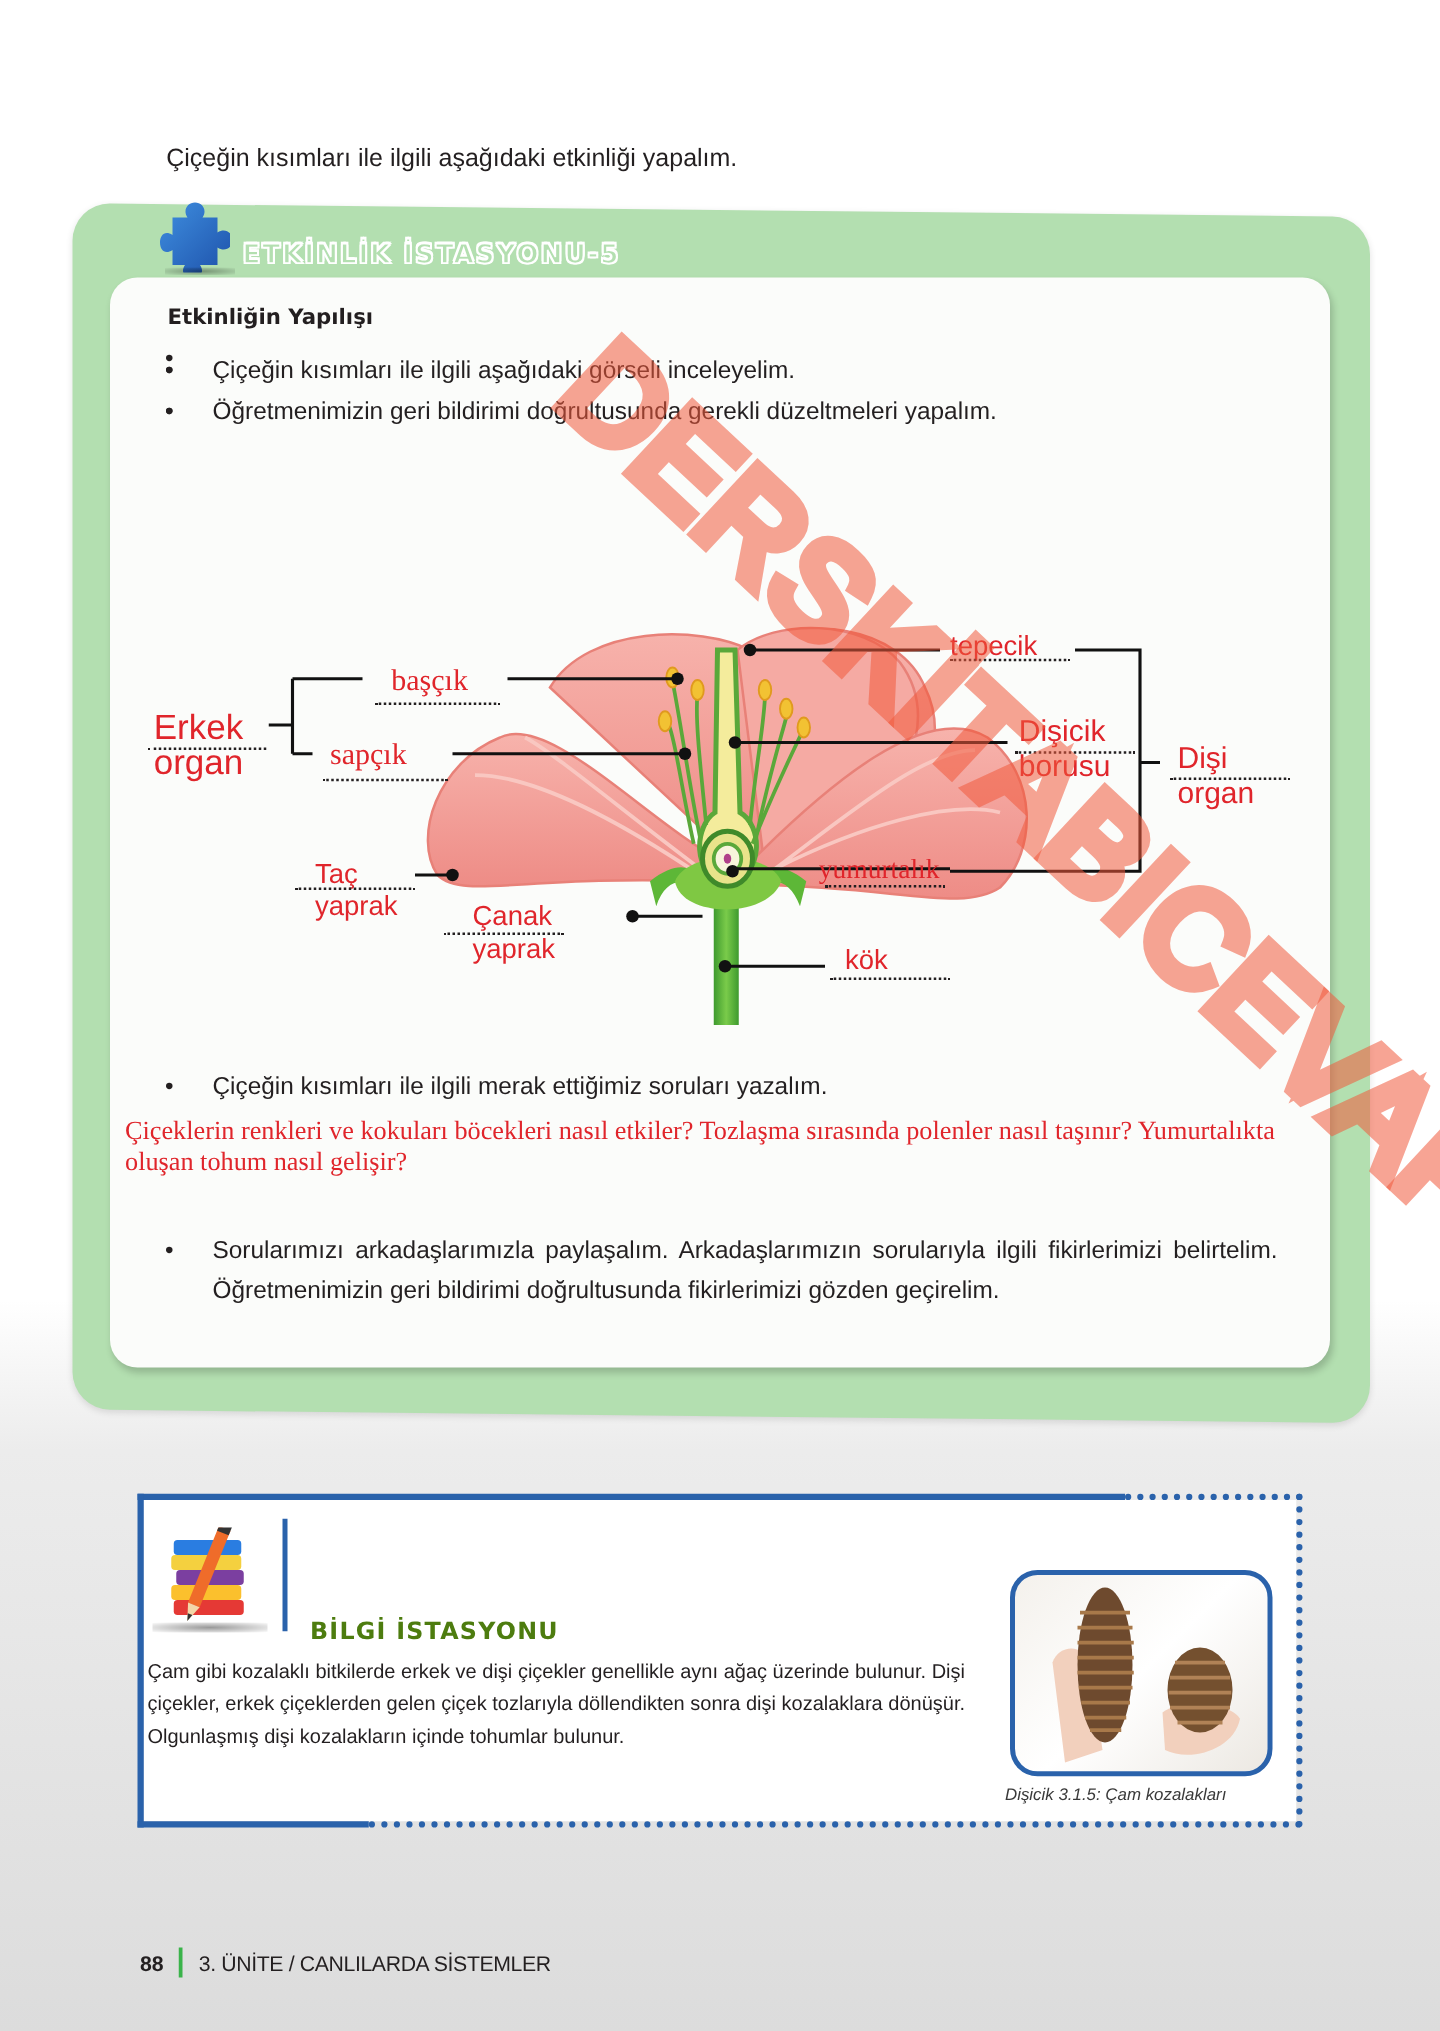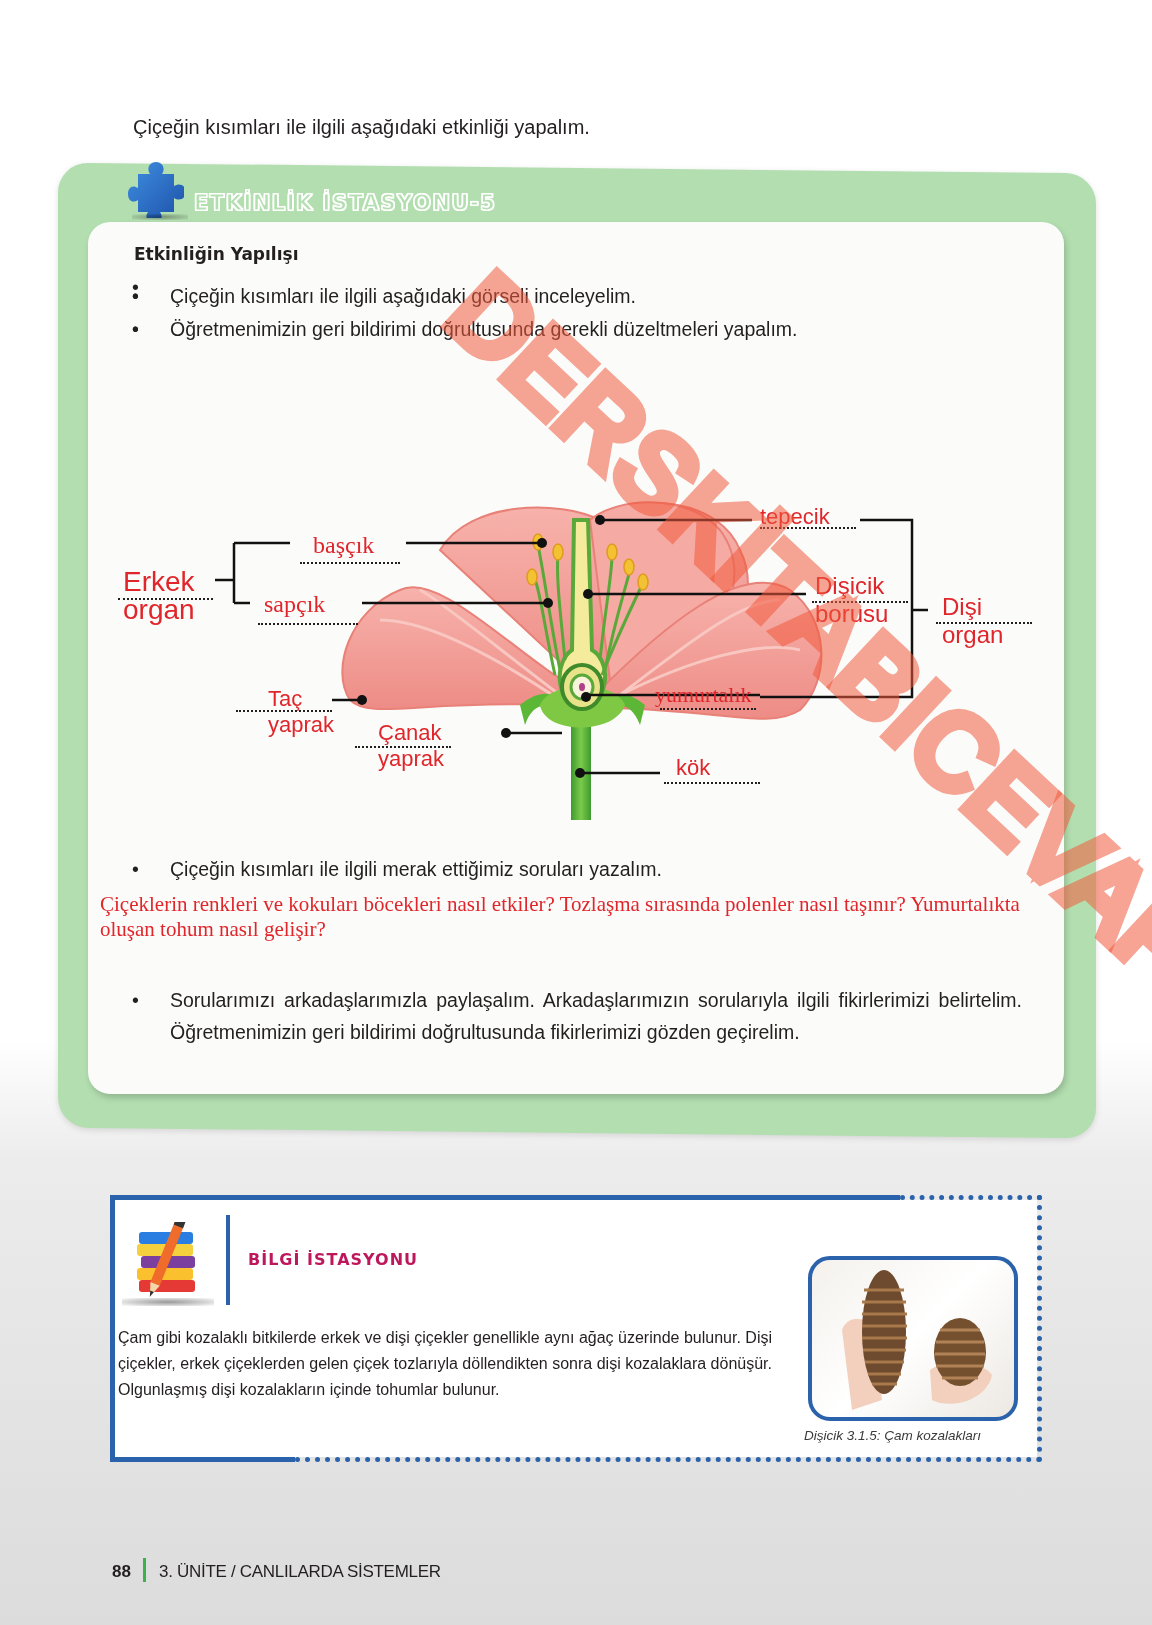--- a/index.html
+++ b/index.html
@@ -82,22 +82,22 @@
   .info-solid-left { position: absolute; left: 0; top: 0; width: 5px; height: 267px; background: #2a62ab; }
   .info-solid-bottom { position: absolute; left: 0; top: 262px; width: 185px; height: 5px; background: #2a62ab; }
   .info-dotted-bottom { position: absolute; left: 185px; top: 262px; width: 747px; height: 0; border-top: 5px dotted #2a62ab; }
   .info-dotted-right { position: absolute; left: 927px; top: 0; width: 0; height: 267px; border-left: 5px dotted #2a62ab; }
   .info-bg { position: absolute; left: 5px; top: 5px; width: 922px; height: 257px; background: #ffffff; }
   .books { position: absolute; left: 125px; top: 1222px; width: 82px; height: 80px; }
   .books-shadow { position: absolute; left: 122px; top: 1298px; width: 92px; height: 8px;
     background: radial-gradient(ellipse at center, rgba(0,0,0,0.4), rgba(0,0,0,0)); }
   .info-divider { position: absolute; left: 226px; top: 1215px; width: 4px; height: 90px; background: #2a62ab; }
   .info-title {
-    position: absolute; left: 248px; top: 1250px;
-    font-family: "DejaVu Sans", sans-serif; font-weight: bold; font-size: 16px; letter-spacing: 1px; color: #be185d;
+    position: absolute; left: 248px; top: 1294px;
+    font-family: "DejaVu Sans", sans-serif; font-weight: bold; font-size: 19px; letter-spacing: 1px; color: #4d7c0f;
   }
   .info-text {
     position: absolute; left: 118px; top: 1307px; width: 654px;
     font-size: 16px; line-height: 26px; text-align: justify; margin-top: 18px;
   }
   .photo {
     position: absolute; left: 808px; top: 1256px; width: 210px; height: 165px;
     border: 4px solid #2a62ab; border-radius: 22px; overflow: hidden;
     background: linear-gradient(135deg, #f4f1ec 0%, #ffffff 50%, #ece8e2 100%);
   }
@@ -235,21 +235,21 @@
     <div>organ</div>
   </div>
   <div class="dotline" style="left:118px;top:118px;width:95px;"></div>
 
   <div class="lbl-red serif" style="left:313px;top:52px;font-size:24px;text-align:right;">başçık</div>
   <div class="dotline" style="left:300px;top:82px;width:100px;"></div>
 
   <div class="lbl-red serif" style="left:264px;top:111px;font-size:24px;">sapçık</div>
   <div class="dotline" style="left:258px;top:143px;width:100px;"></div>
 
-  <div class="lbl-red sans" style="left:252px;top:206px;font-size:22px;line-height:26px;margin-left:16px;">
+  <div class="lbl-red sans" style="left:252px;top:206px;font-size:22px;line-height:26px;">
     <div style="padding-left:0">Taç</div>
     <div>yaprak</div>
   </div>
   <div class="dotline" style="left:236px;top:230px;width:96px;"></div>
 
   <div class="lbl-red sans" style="left:378px;top:240px;font-size:22px;line-height:26px;">
     <div>Çanak</div>
     <div>yaprak</div>
   </div>
   <div class="dotline" style="left:355px;top:266px;width:96px;"></div>

